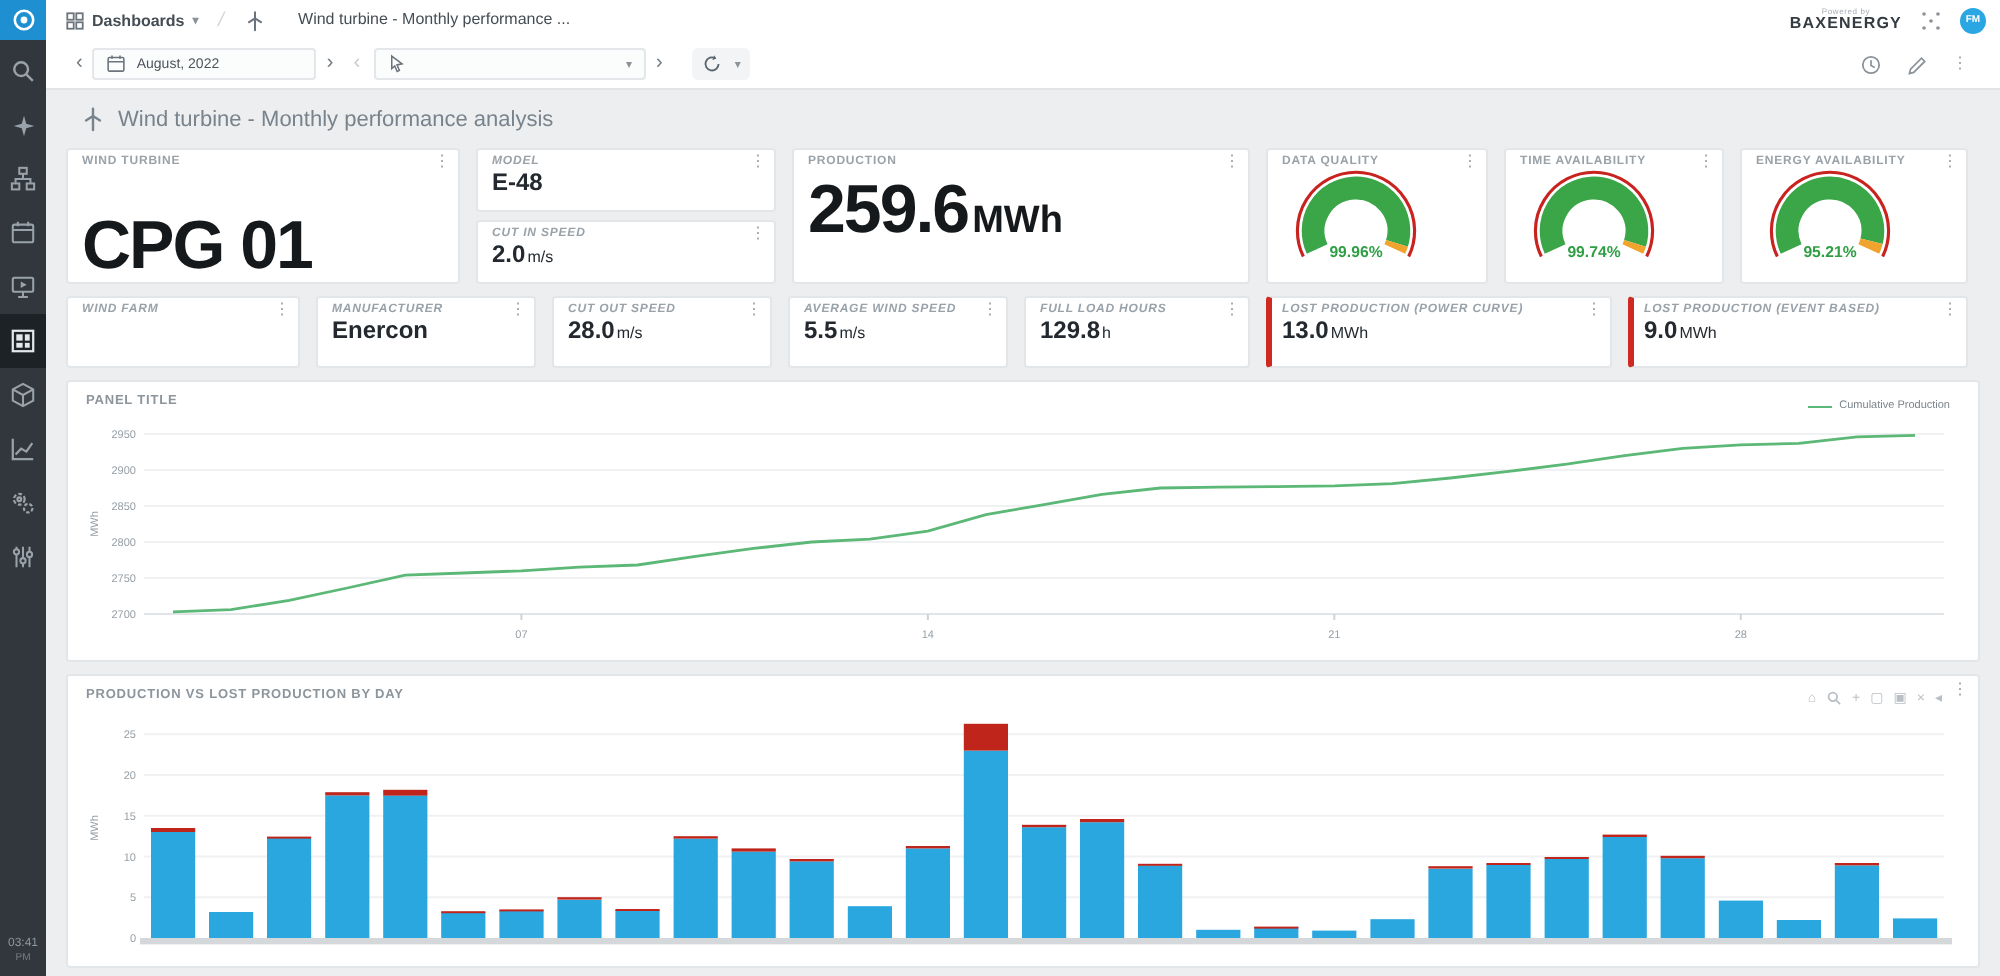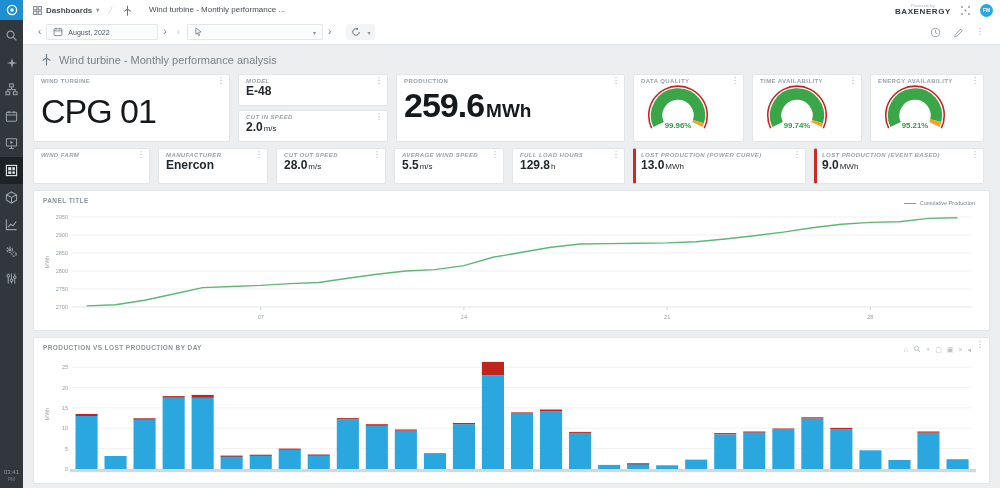--- a/index.html
+++ b/index.html
@@ -42,21 +42,21 @@
   .card{background:#fff;border:1px solid #e3e6e9;border-radius:2px;padding:3px 7px;position:relative}
   .card .kebab{position:absolute;top:2px;right:4px}
   .lbl{font-size:6px;font-weight:700;color:#9aa2a9;letter-spacing:.4px}
   .lbl.it{font-style:italic}
   .val-sm{font-size:12px;font-weight:700;color:#23292e;margin-top:1px;line-height:1.1}
   .unit{font-size:8px;font-weight:400;margin-left:1px}
   .h68{height:68px}
   .h32{height:32px}
   .h36{height:36px}
   .stack{display:flex;flex-direction:column;gap:4px;width:150px}
-  .val-xl{font-size:34px;font-weight:400;color:#16191c;line-height:1;margin-top:10px;letter-spacing:-1px}
+  .val-xl{font-size:34px;font-weight:700;color:#16191c;line-height:1;margin-top:22px;letter-spacing:-1px}
   .prod{display:flex;align-items:baseline;margin-top:4px}
   .prod .big{font-size:34px;font-weight:700;color:#16191c;letter-spacing:-1px;line-height:1}
   .prod .u{font-size:19px;font-weight:700;color:#16191c;margin-left:2px}
   .red-left{border-left:3px solid #cf2a21;padding-left:5px}
   .gauge-wrap{display:flex;}
   svg.gauge{width:74px;height:50px;display:block}
   
   .panel{background:#fff;border:1px solid #e3e6e9;border-radius:2px;position:relative;margin-bottom:6px;overflow:hidden}
   .line-panel{height:141px}
   .bar-panel{height:147px}

